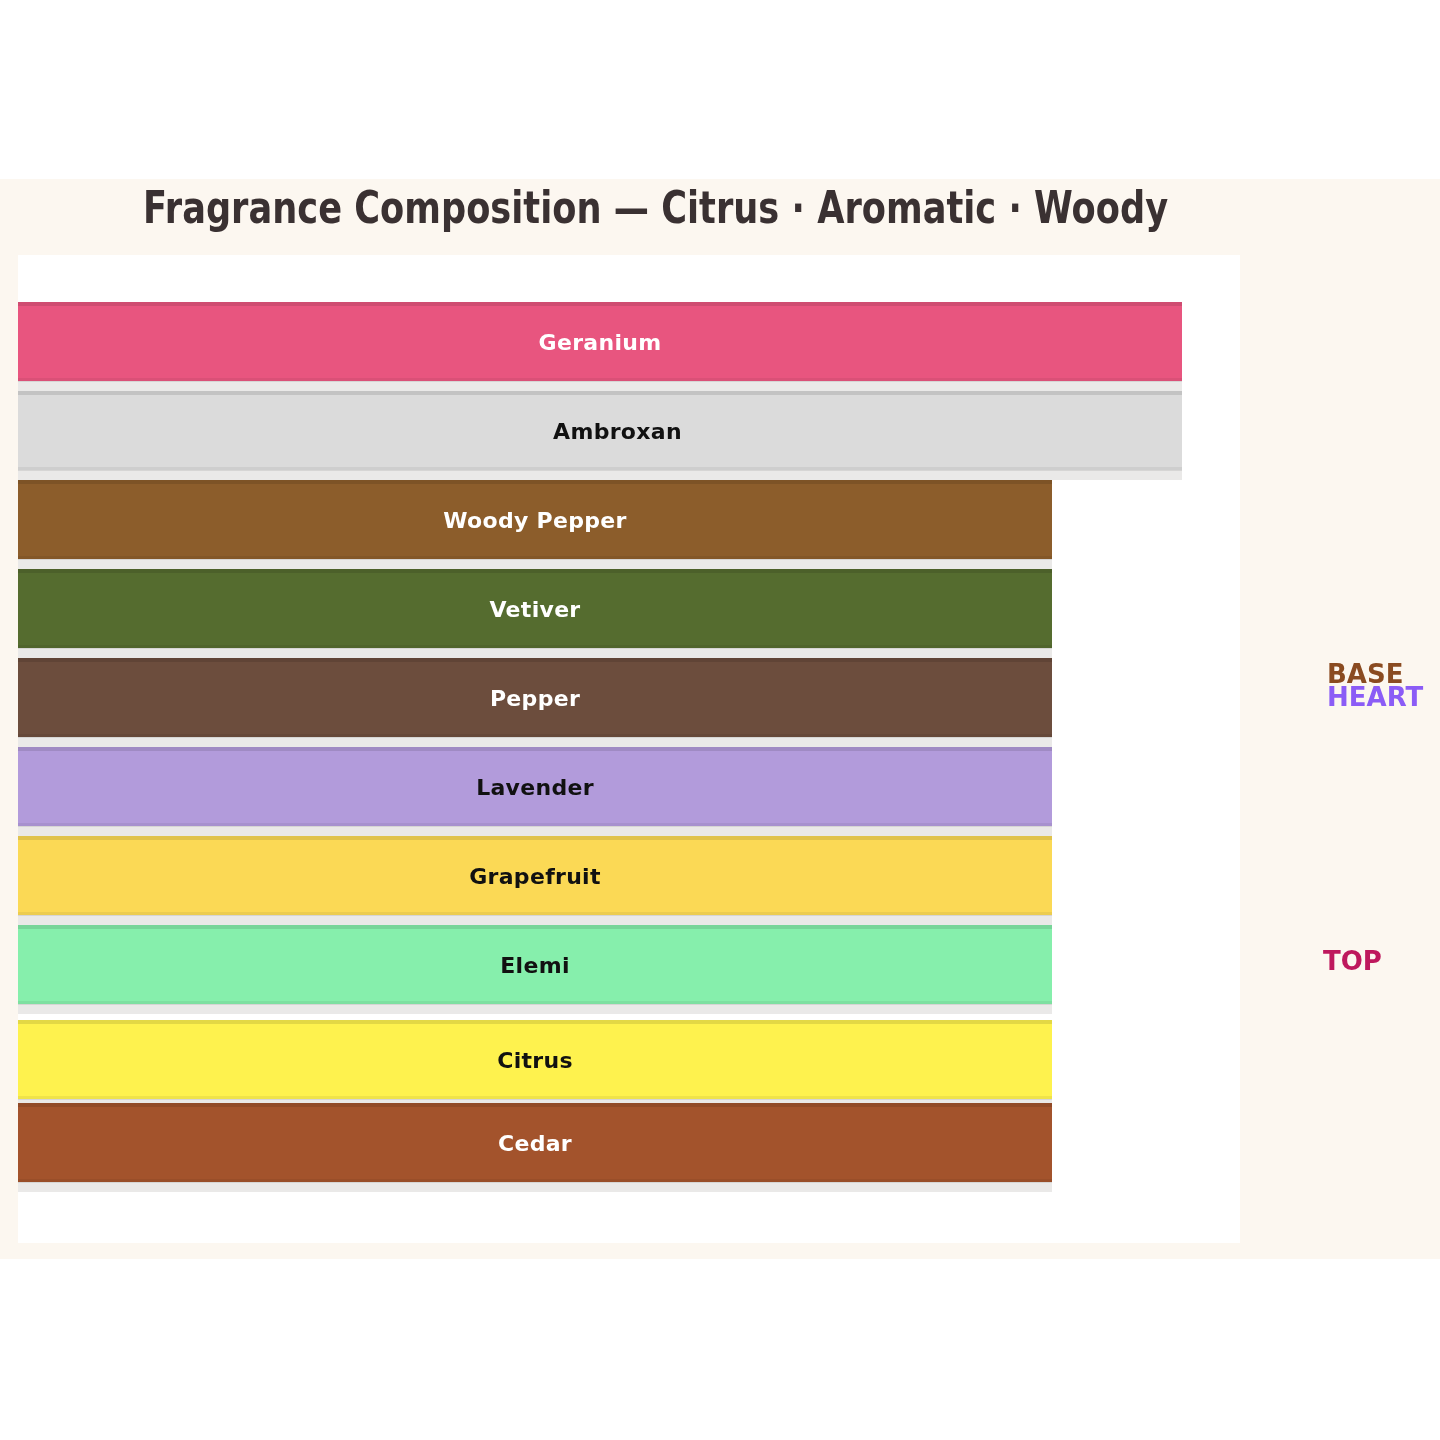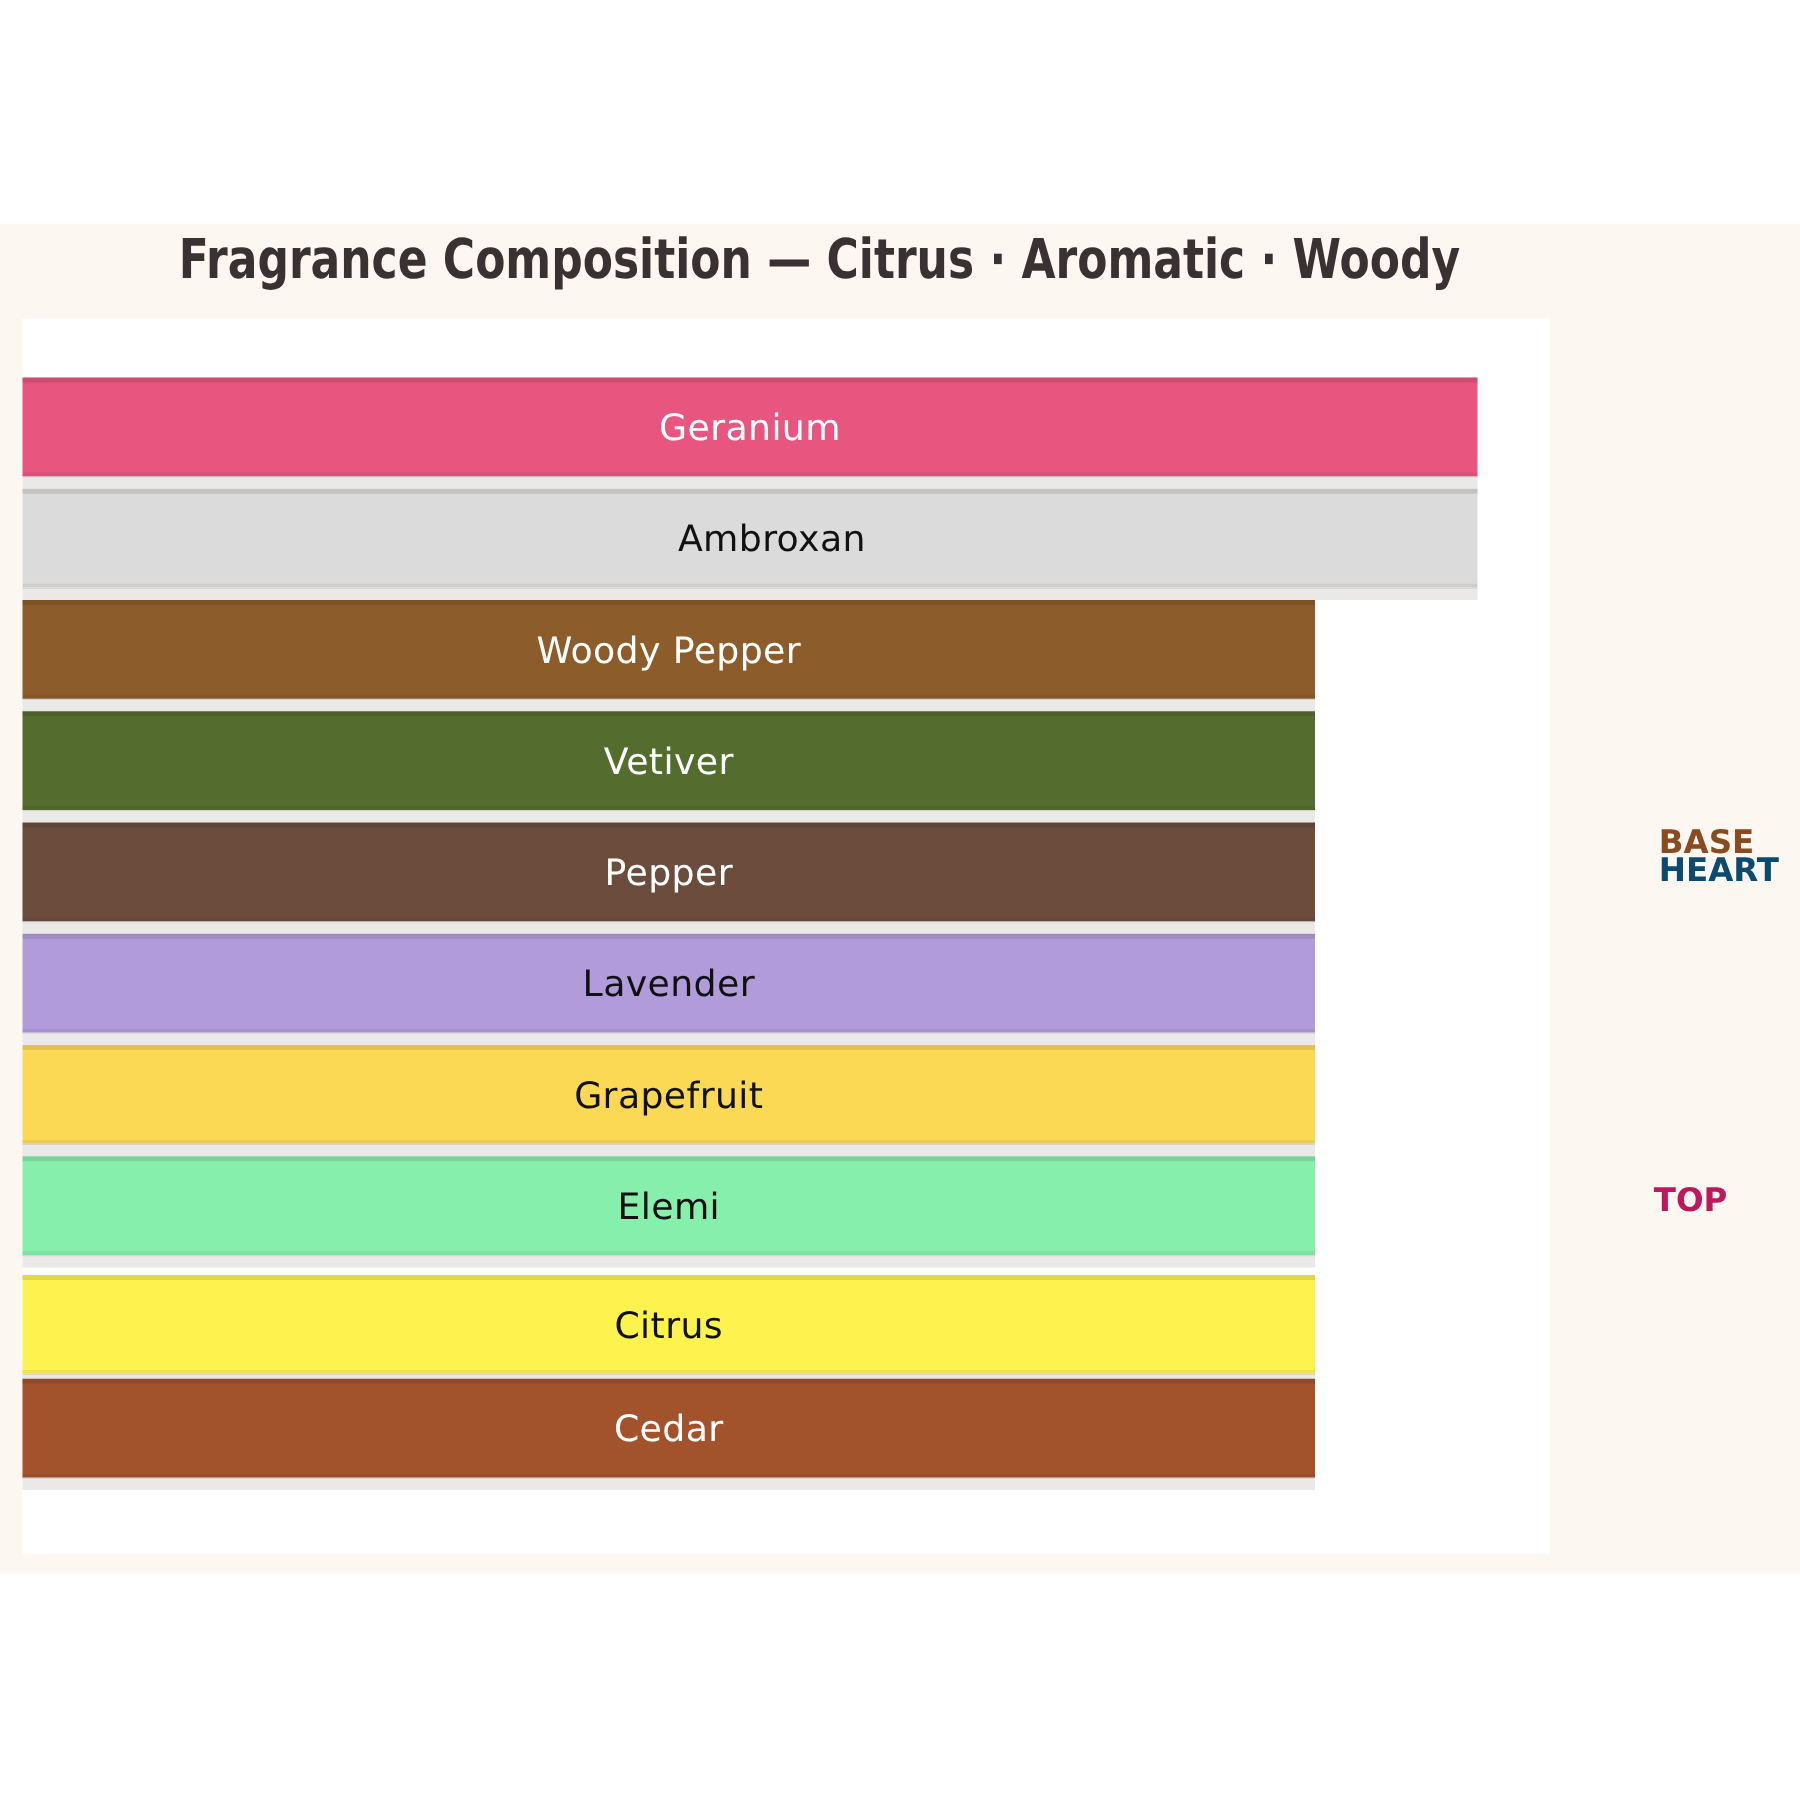--- a/index.html
+++ b/index.html
@@ -64,22 +64,22 @@
     height: 79px;
     box-sizing: border-box;
     border-top: 4px solid rgba(0,0,0,0.10);
     border-bottom: 3px solid rgba(0,0,0,0.06);
     display: flex;
     align-items: center;
     justify-content: center;
     z-index: 2;
   }
   .bar-label {
-    font-size: 29px;
-    font-weight: normal;
+    font-size: 22px;
+    font-weight: bold;
     letter-spacing: 0.3px;
     white-space: nowrap;
   }
   .legend-label {
     position: absolute;
     margin: 0;
     font-size: 26px;
     font-weight: bold;
     line-height: 26px;
     white-space: nowrap;
@@ -164,15 +164,15 @@
   <div class="bar-row" style="top: 848px; width: 1034px; height: 89px;">
     <div class="bar" style="width: 1034px; background: rgb(163, 83, 44);">
       <span class="bar-label" style="color: rgb(255, 255, 255);">Cedar</span>
     </div>
     <div class="bar-shadow" style="width: 1034px; background: rgb(234, 233, 232);"></div>
   </div>
 </div>
   </div>
 
   <p class="legend-label legend-base" style="color: rgb(138, 75, 33);">BASE</p>
-  <p class="legend-label legend-heart" style="color: #0c4a6e;">HEART</p>
+  <p class="legend-label legend-heart" style="color: #8b5cf6;">HEART</p>
   <p class="legend-label legend-top" style="color: #be185d;">TOP</p>
 </div>
 
 </body></html>

